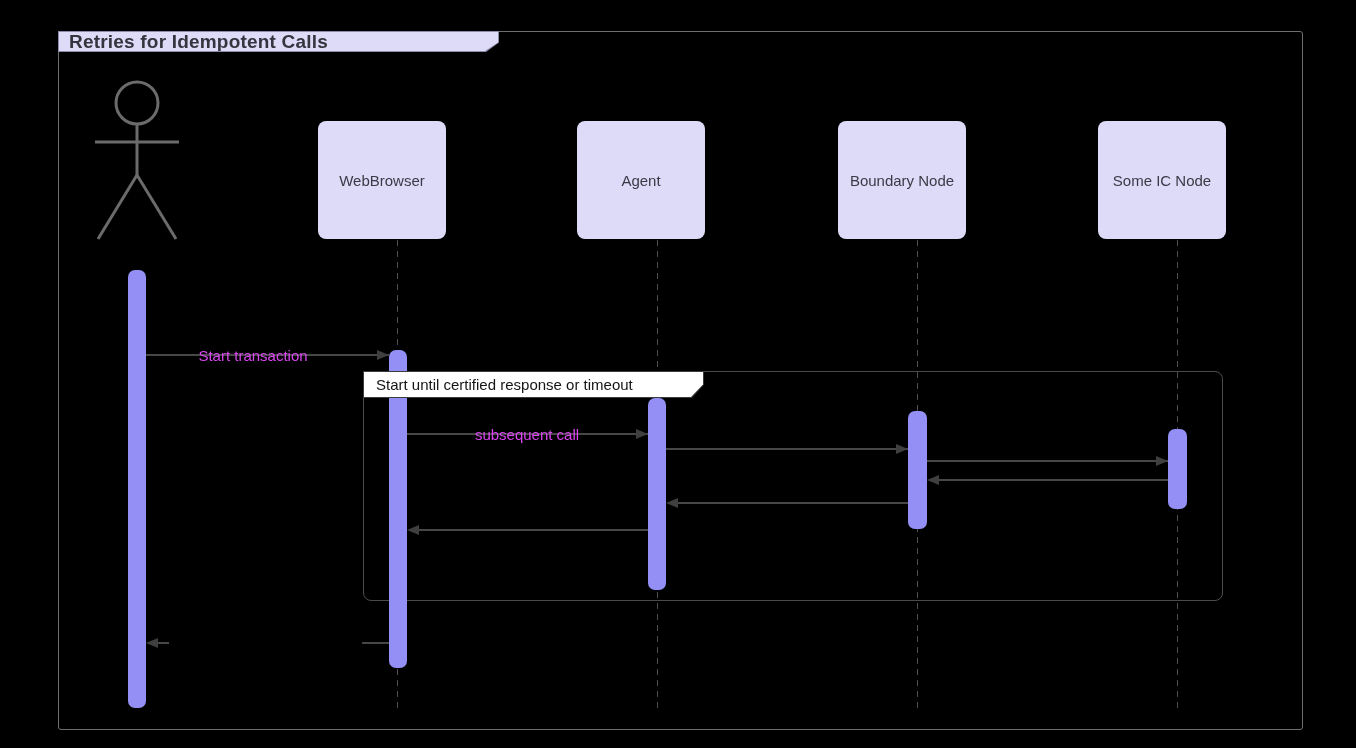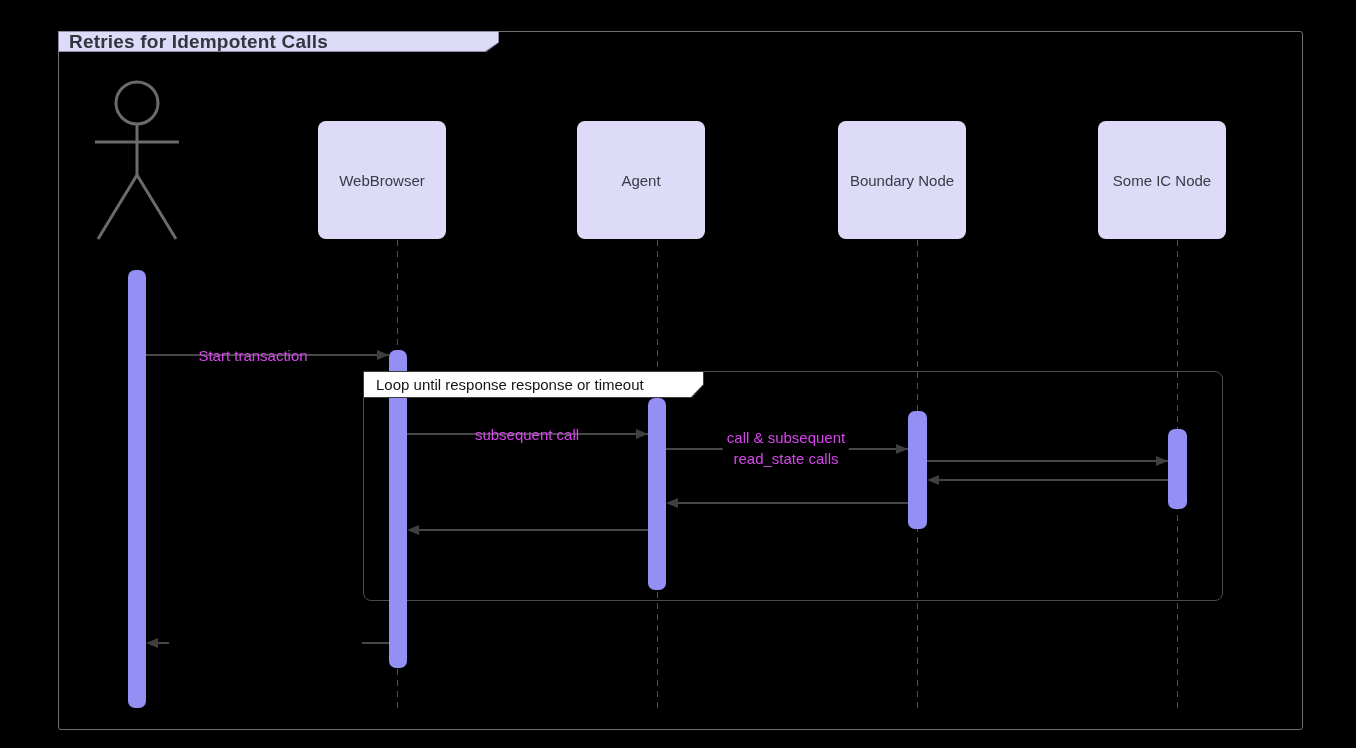--- a/index.html
+++ b/index.html
@@ -127,37 +127,33 @@
 
   <div class="loop-frame"></div>
 
   <div class="bar" style="left:128px;  top:270px; width:18px; height:438px;"></div>
   <div class="bar" style="left:389px;  top:350px; width:18px; height:318px;"></div>
   <div class="bar" style="left:648px;  top:398px; width:18px; height:192px;"></div>
   <div class="bar" style="left:908px;  top:411px; width:19px; height:118px;"></div>
   <div class="bar" style="left:1168px; top:429px; width:19px; height:80px;"></div>
 
   <div class="loop-label">
-    <div class="loop-label-inner">Loop until response response or timeout</div>
+    <div class="loop-label-inner">Start until certified response or timeout</div>
   </div>
 
   <div class="msg-line" style="left:146px; top:354px; width:243px;"></div>
   <div class="arrow-r" style="left:377px; top:350px;"></div>
   <div class="msg-label" style="left:253px; top:355px;">Start transaction</div>
 
   <div class="msg-line" style="left:407px; top:433px; width:241px;"></div>
   <div class="arrow-r" style="left:636px; top:429px;"></div>
   <div class="msg-label" style="left:527px; top:434px;">subsequent call</div>
 
   <div class="msg-line" style="left:666px; top:448px; width:242px;"></div>
   <div class="arrow-r" style="left:896px; top:444px;"></div>
-  <div class="msg-label twoline" style="left:786px; top:448px;">
-    <div>call &amp; subsequent</div>
-    <div>read_state calls</div>
-  </div>
 
   <div class="msg-line" style="left:927px; top:460px; width:241px;"></div>
   <div class="arrow-r" style="left:1156px; top:456px;"></div>
 
   <div class="msg-line" style="left:939px; top:479px; width:229px;"></div>
   <div class="arrow-l" style="left:927px; top:475px;"></div>
 
   <div class="msg-line" style="left:678px; top:502px; width:230px;"></div>
   <div class="arrow-l" style="left:666px; top:498px;"></div>
 

